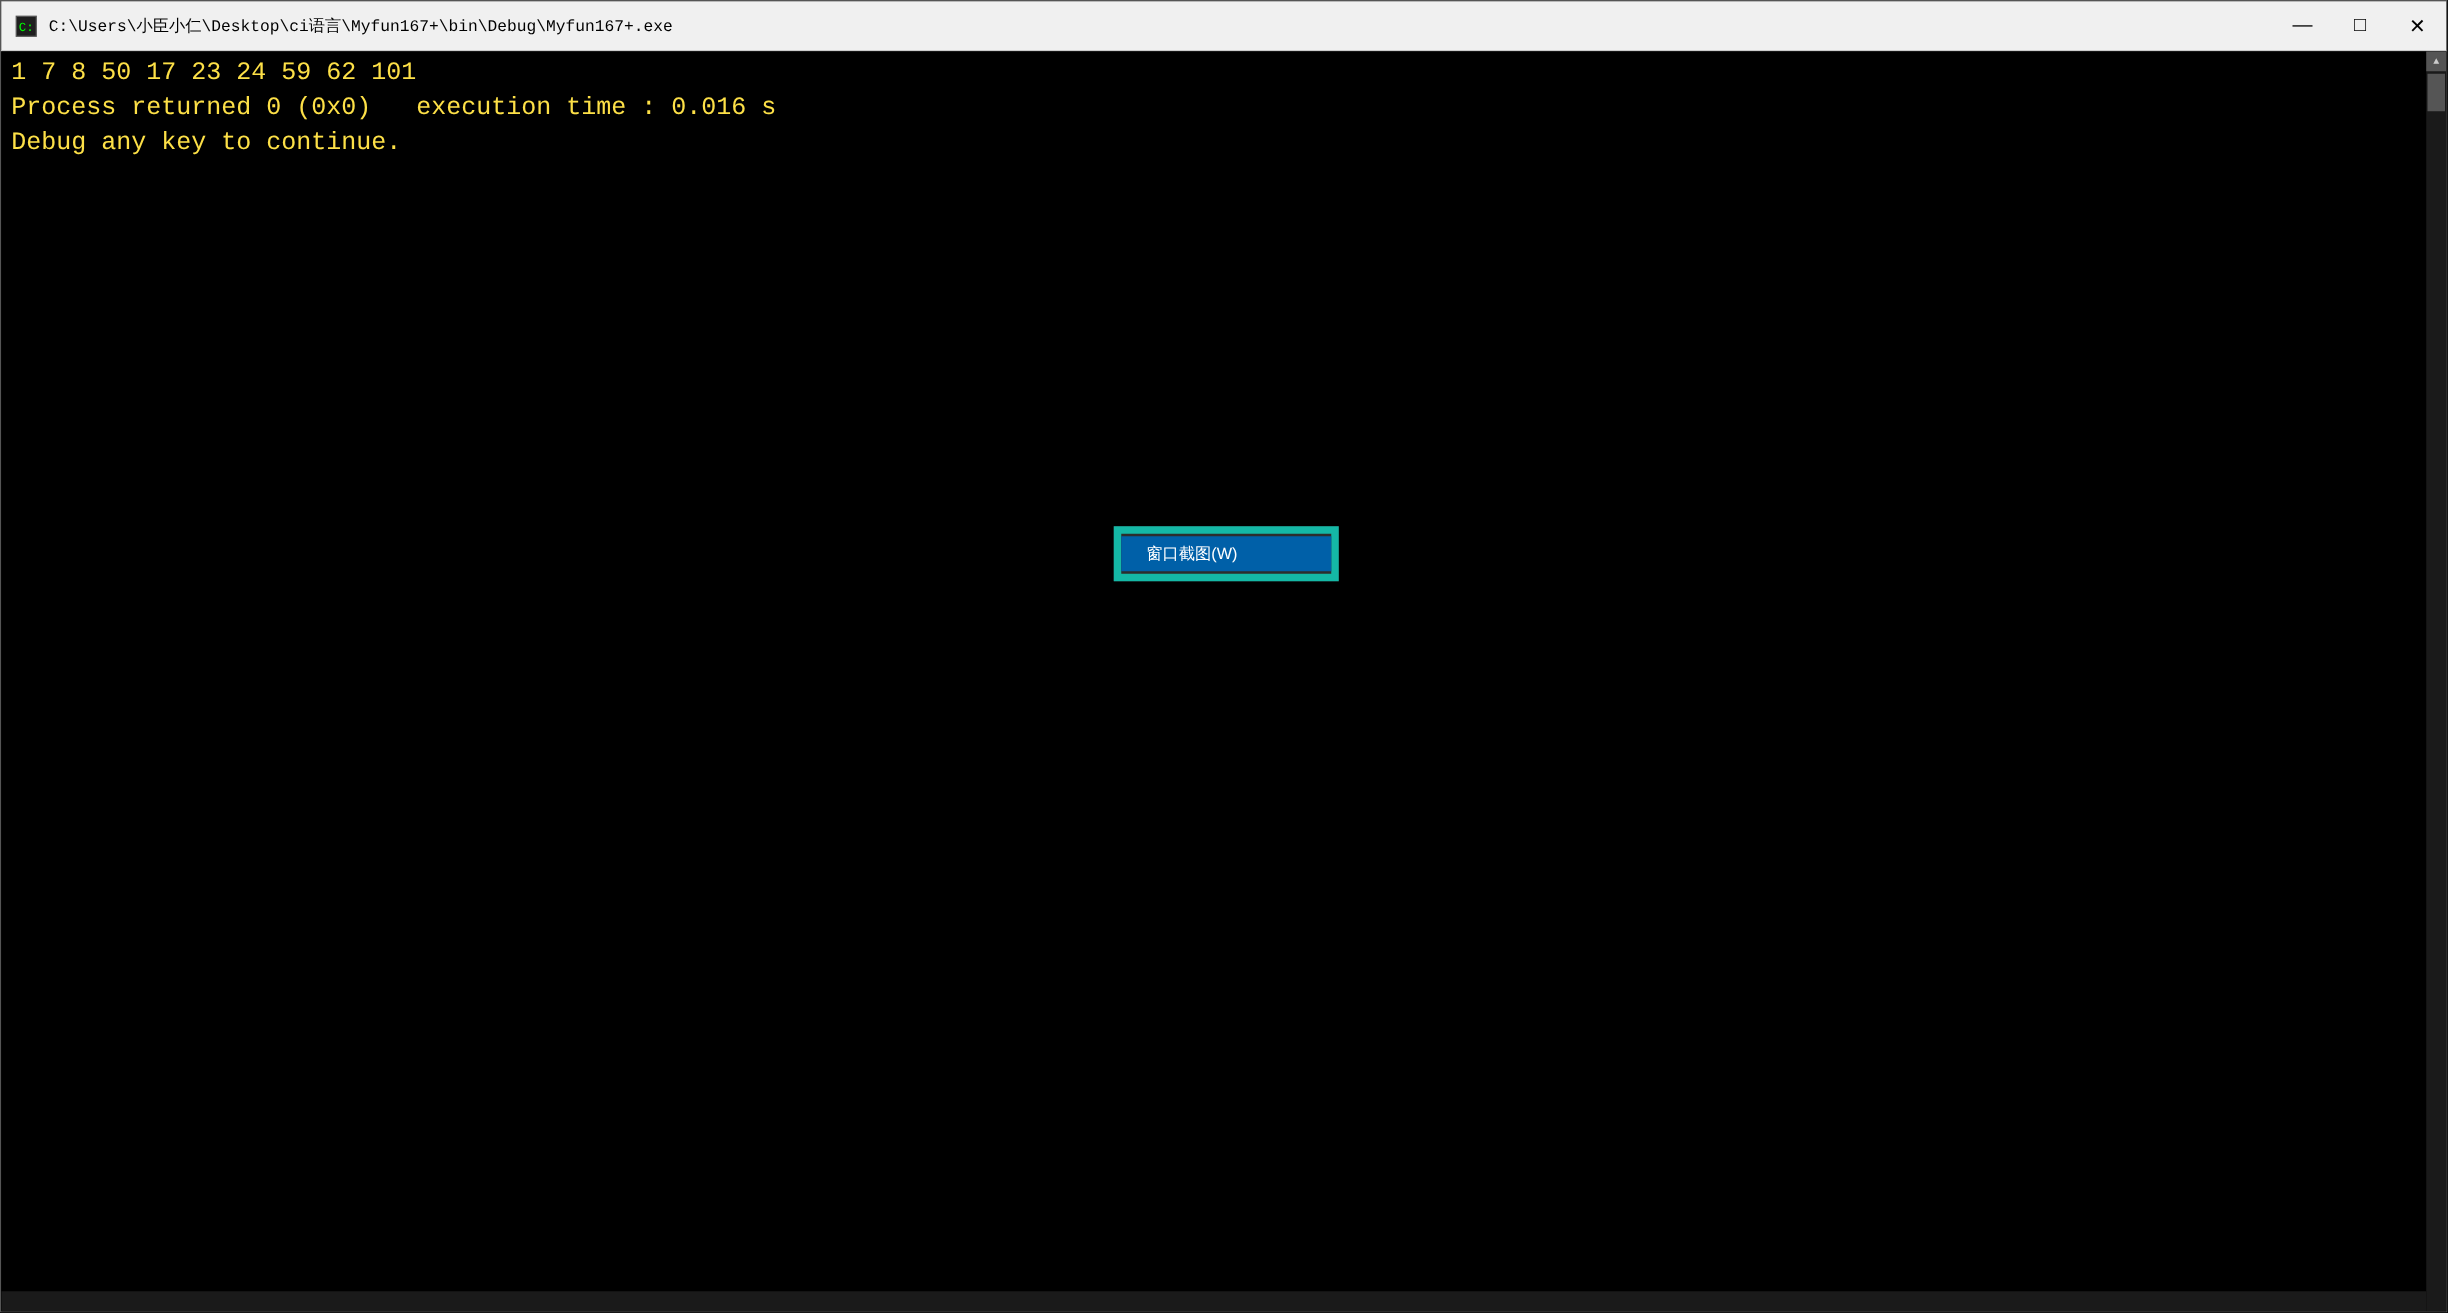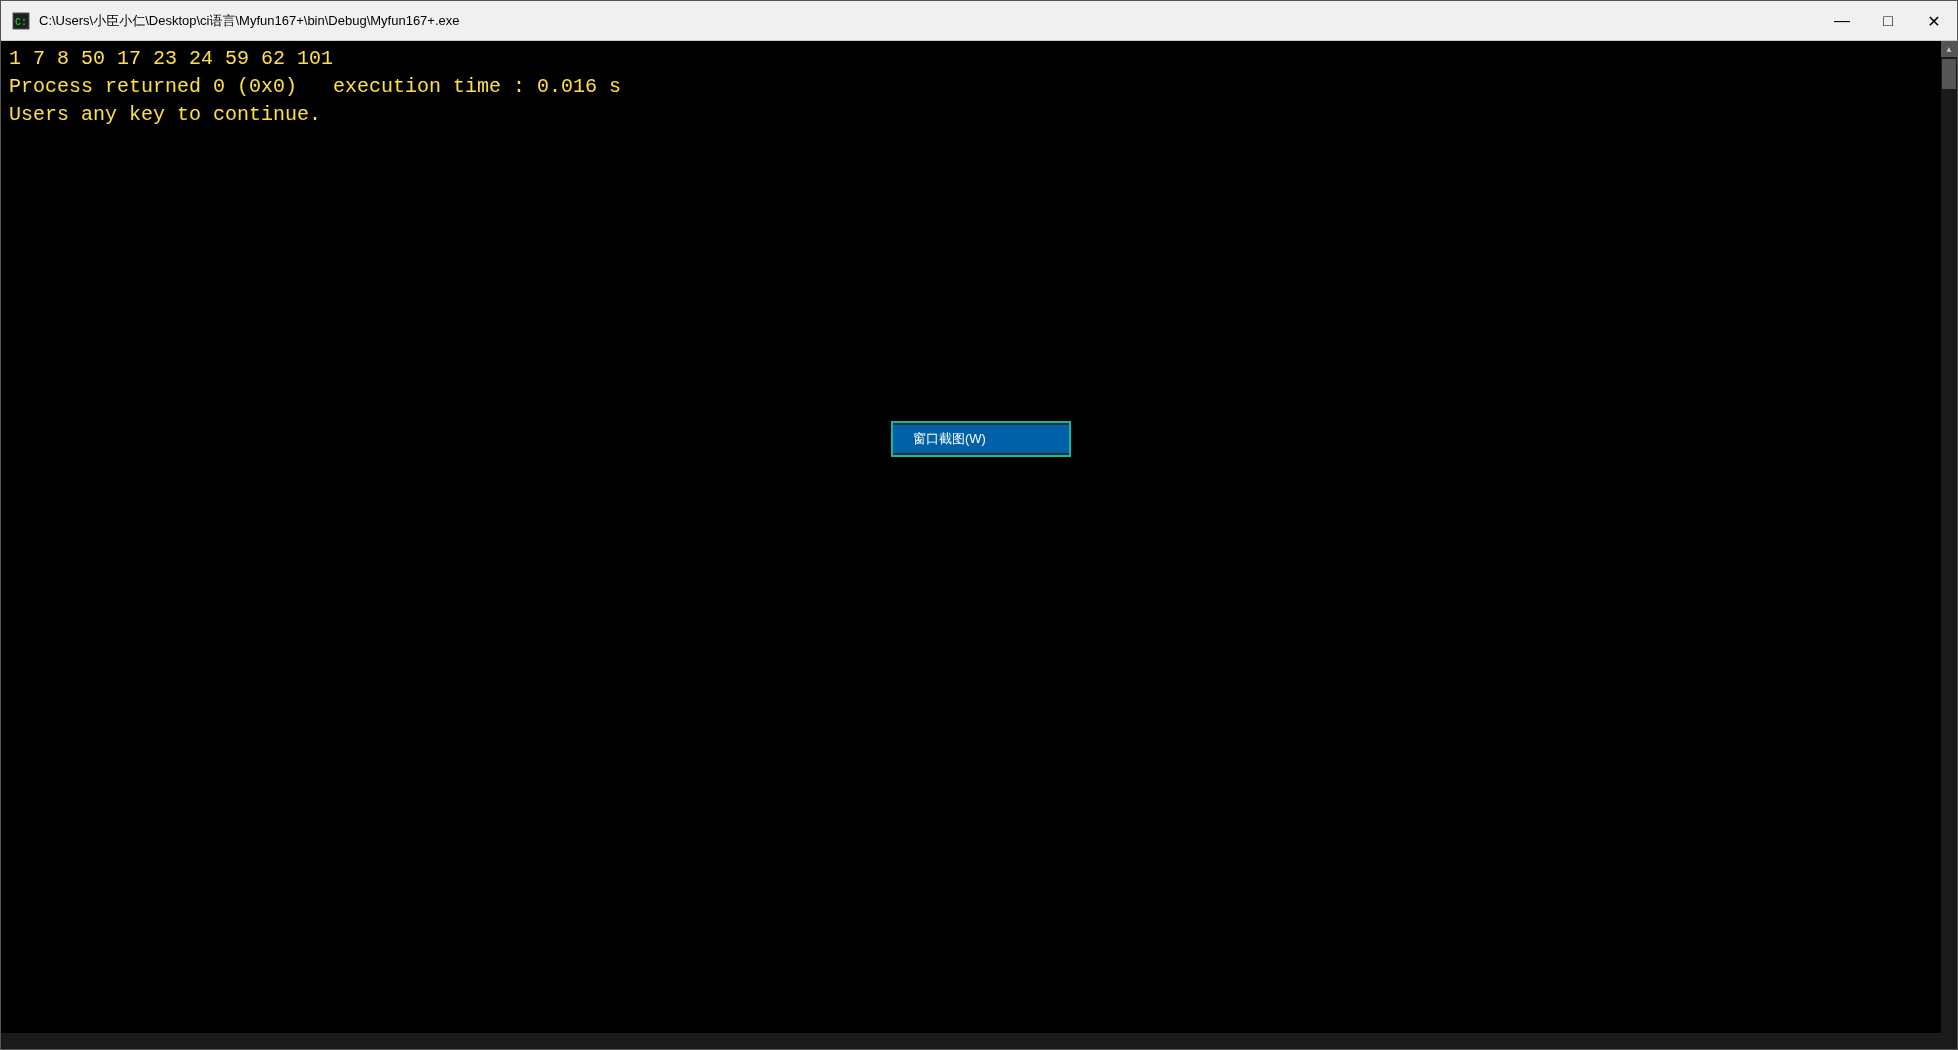--- a/index.html
+++ b/index.html
@@ -44,21 +44,21 @@
       align-items: center;
       justify-content: center;
     }
 
     .title-bar-icon svg {
       width: 18px;
       height: 18px;
     }
 
     .title-bar-text {
-      font-family: Liberation Sans, sans-serif;
+      font-family: Liberation Mono, monospace;
       font-size: 13px;
       color: #000;
       flex: 1;
     }
 
     .title-bar-controls {
       display: flex;
       gap: 0;
       position: absolute;
       right: 0;
@@ -136,21 +136,21 @@
       right: 16px;
       height: 16px;
       background: #1a1a1a;
     }
 
     .context-menu {
       position: absolute;
       top: 380px;
       left: 890px;
       background: #2d2d2d;
-      border: 2px solid #14b8a6;
+      border: 6px solid #14b8a6;
       padding: 2px 0;
       min-width: 180px;
       box-shadow: 2px 2px 8px rgba(0,0,0,0.5);
     }
 
     .context-menu-item {
       color: #fff;
       font-family: 'Microsoft YaHei', 'Segoe UI', Arial, sans-serif;
       font-size: 13px;
       padding: 5px 20px;
@@ -181,21 +181,21 @@
       <button class="title-btn">—</button>
       <button class="title-btn">□</button>
       <button class="title-btn close-btn">✕</button>
     </div>
   </div>
 
   <div class="console-area">
     <div class="console-line">1 7 8 50 17 23 24 59 62 101</div>
     <div class="console-line"></div>
     <div class="console-line">Process returned 0 (0x0)   execution time : 0.016 s</div>
-    <div class="console-line">Users any key to continue.</div>
+    <div class="console-line">Debug any key to continue.</div>
 
     <div class="context-menu">
       <div class="context-menu-item selected">窗口截图(W)</div>
     </div>
 
     <div class="scrollbar-right">
       <div class="scroll-arrow">▲</div>
       <div class="scroll-thumb"></div>
     </div>
 

